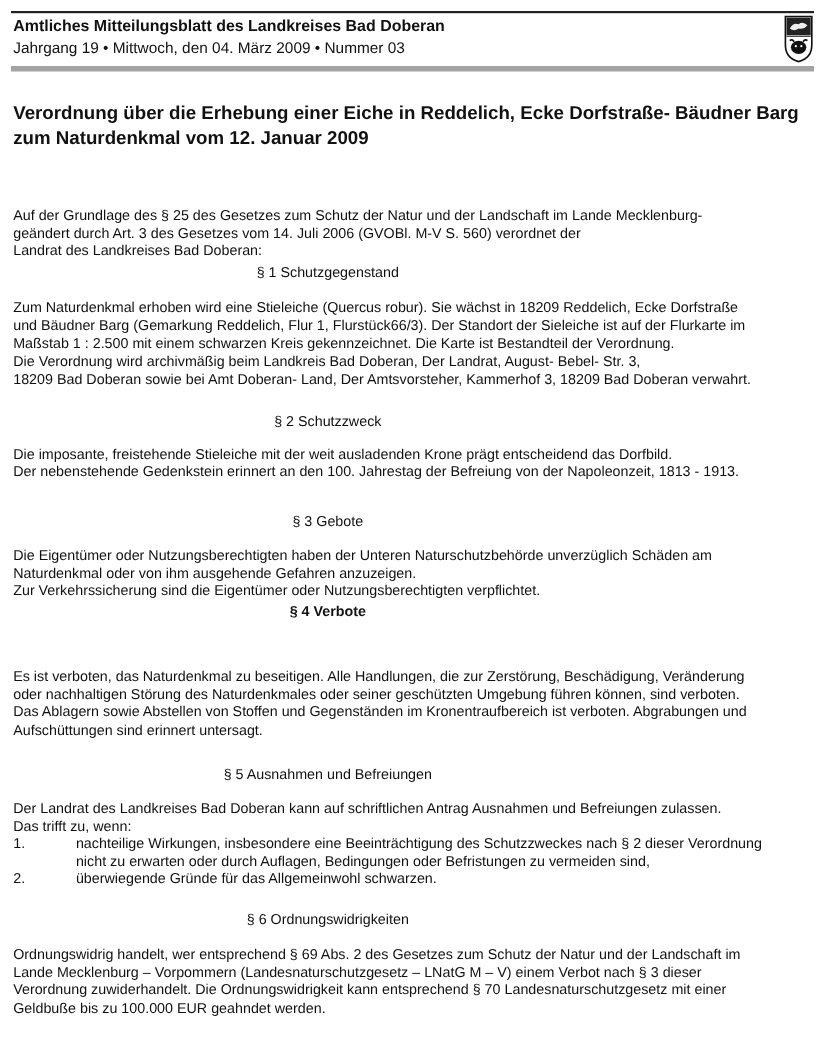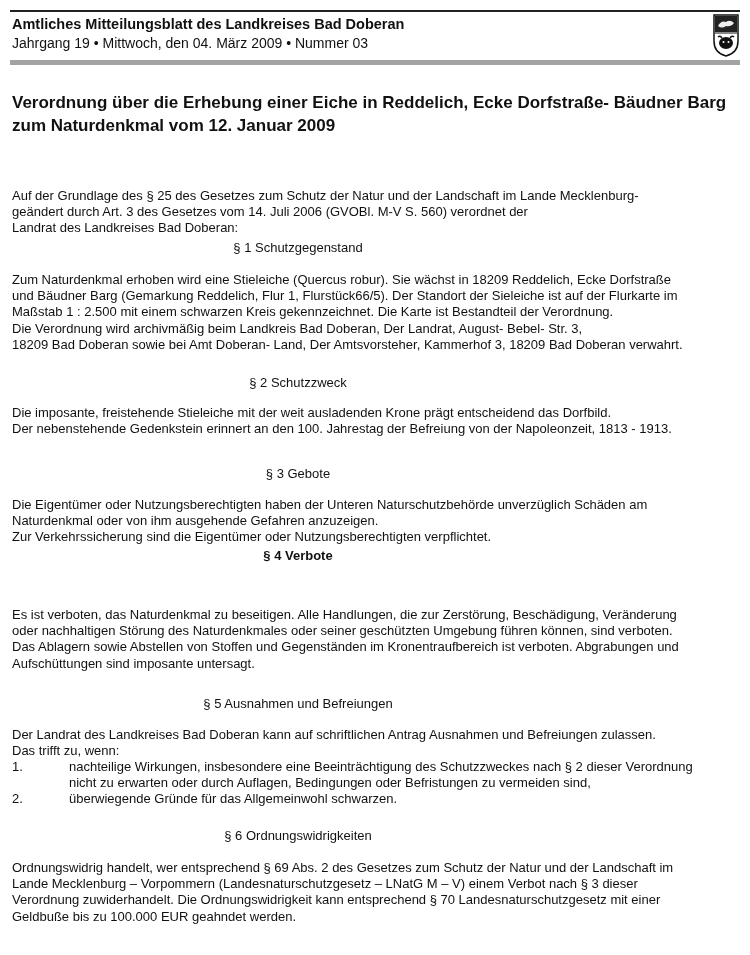--- a/index.html
+++ b/index.html
@@ -63,21 +63,21 @@
 
 <div class="para" style="top:148px;margin-top:40px;">
   <div>Auf der Grundlage des § 25 des Gesetzes zum Schutz der Natur und der Landschaft im Lande Mecklenburg-</div>
   <div>geändert durch Art. 3 des Gesetzes vom 14. Juli 2006 (GVOBl. M-V  S. 560) verordnet der</div>
   <div>Landrat des Landkreises Bad Doberan:</div>
 </div>
 
 <div class="section-heading" style="top:240px;">§ 1 Schutzgegenstand</div>
 <div class="para" style="top:272px;">
   <div>Zum Naturdenkmal erhoben wird eine Stieleiche (Quercus robur). Sie wächst in 18209 Reddelich, Ecke Dorfstraße</div>
-  <div>und Bäudner Barg (Gemarkung Reddelich, Flur 1, Flurstück66/5). Der Standort der Sieleiche ist auf der Flurkarte im</div>
+  <div>und Bäudner Barg (Gemarkung Reddelich, Flur 1, Flurstück66/3). Der Standort der Sieleiche ist auf der Flurkarte im</div>
   <div>Maßstab 1 : 2.500 mit einem schwarzen Kreis gekennzeichnet. Die Karte ist Bestandteil der Verordnung.</div>
   <div>Die Verordnung wird archivmäßig beim Landkreis Bad Doberan, Der Landrat, August- Bebel- Str. 3,</div>
   <div>18209 Bad Doberan sowie bei Amt Doberan- Land, Der Amtsvorsteher, Kammerhof 3, 18209 Bad Doberan verwahrt.</div>
 </div>
 
 <div class="section-heading" style="top:375px;">§ 2 Schutzzweck</div>
 <div class="para" style="top:405px;">
   <div>Die imposante, freistehende Stieleiche mit der weit ausladenden Krone prägt entscheidend das Dorfbild.</div>
   <div>Der nebenstehende Gedenkstein erinnert an den 100. Jahrestag der Befreiung von der Napoleonzeit, 1813 - 1913.</div>
 </div>
@@ -87,21 +87,21 @@
   <div>Die Eigentümer oder Nutzungsberechtigten haben der Unteren Naturschutzbehörde unverzüglich Schäden am</div>
   <div>Naturdenkmal oder von ihm ausgehende Gefahren anzuzeigen.</div>
   <div>Zur Verkehrssicherung sind die Eigentümer oder Nutzungsberechtigten verpflichtet.</div>
 </div>
 
 <div class="section-heading" style="top:548px;font-weight:bold;">§ 4 Verbote</div>
 <div class="para" style="top:607px;">
   <div>Es ist verboten, das Naturdenkmal zu beseitigen. Alle Handlungen, die zur Zerstörung, Beschädigung, Veränderung</div>
   <div>oder nachhaltigen Störung des Naturdenkmales oder seiner geschützten Umgebung führen können, sind verboten.</div>
   <div>Das Ablagern sowie Abstellen von Stoffen und Gegenständen im Kronentraufbereich ist verboten. Abgrabungen und</div>
-  <div>Aufschüttungen sind imposante untersagt.</div>
+  <div>Aufschüttungen sind erinnert untersagt.</div>
 </div>
 
 <div class="section-heading" style="top:696px;">§ 5 Ausnahmen und Befreiungen</div>
 <div class="para" style="top:727px;">
   <div>Der Landrat des Landkreises Bad Doberan kann auf schriftlichen Antrag Ausnahmen und Befreiungen zulassen.</div>
   <div>Das trifft zu, wenn:</div>
 </div>
 <div class="list-item" style="top:759px; height:33px;">
   <span class="list-num">1.</span>
   <div class="list-text">

